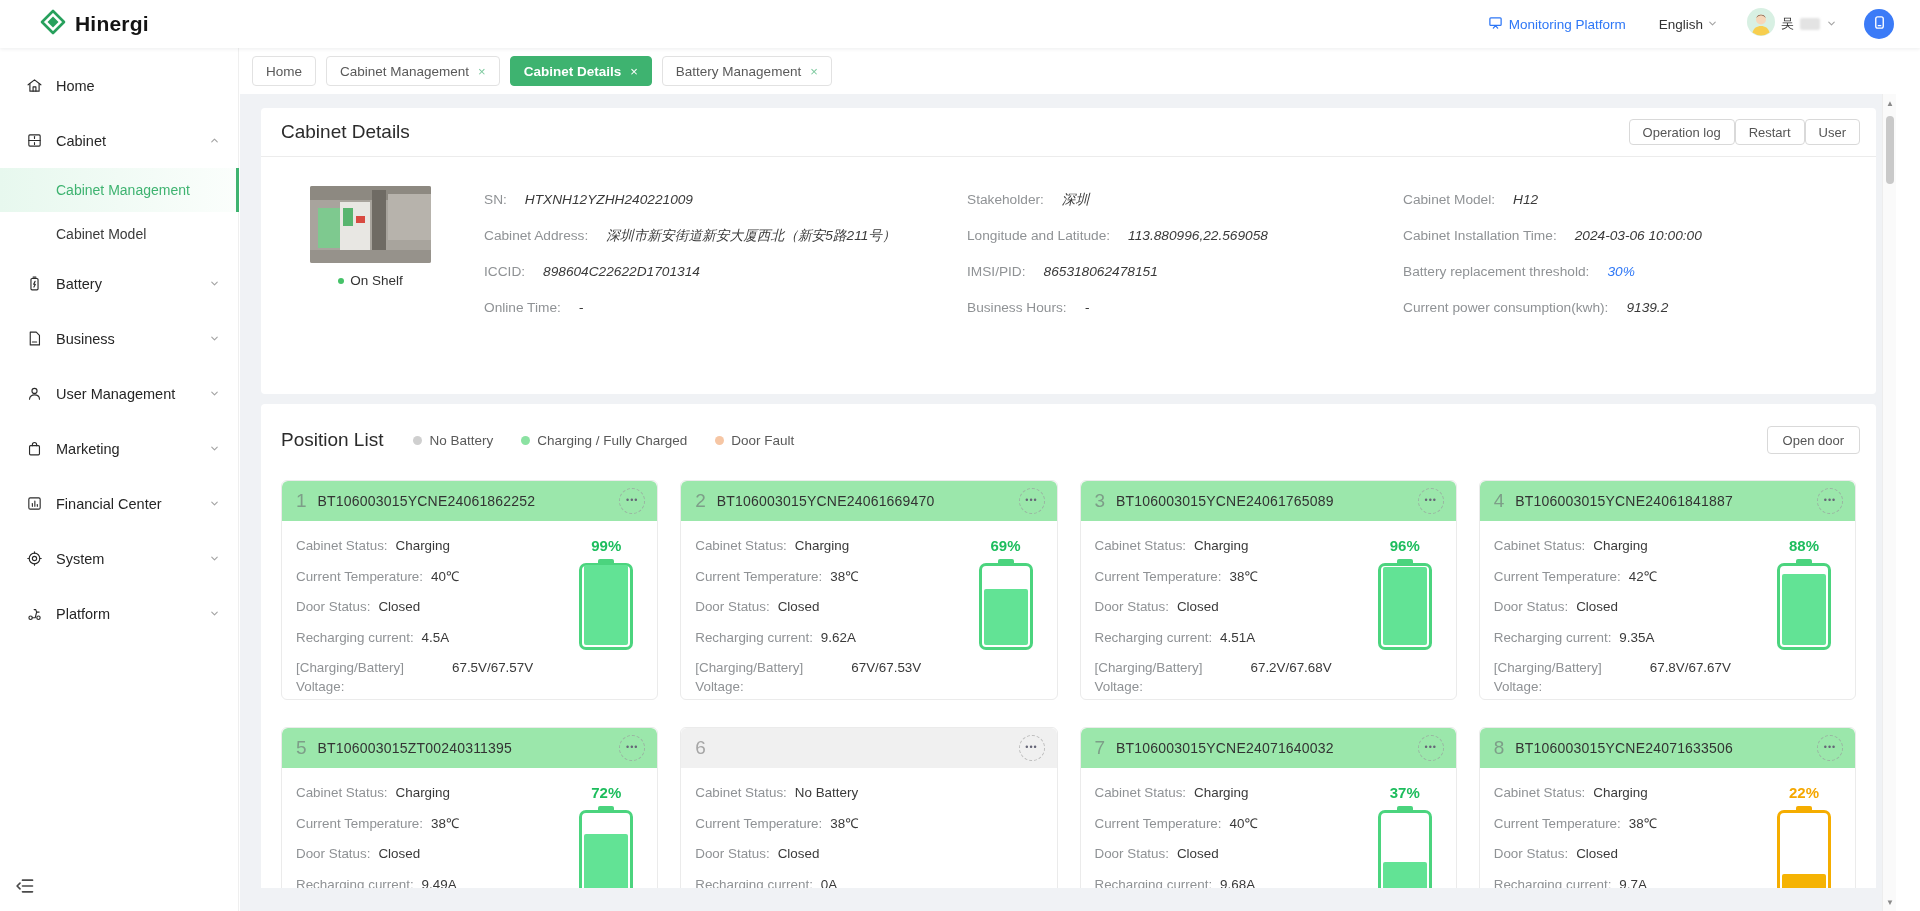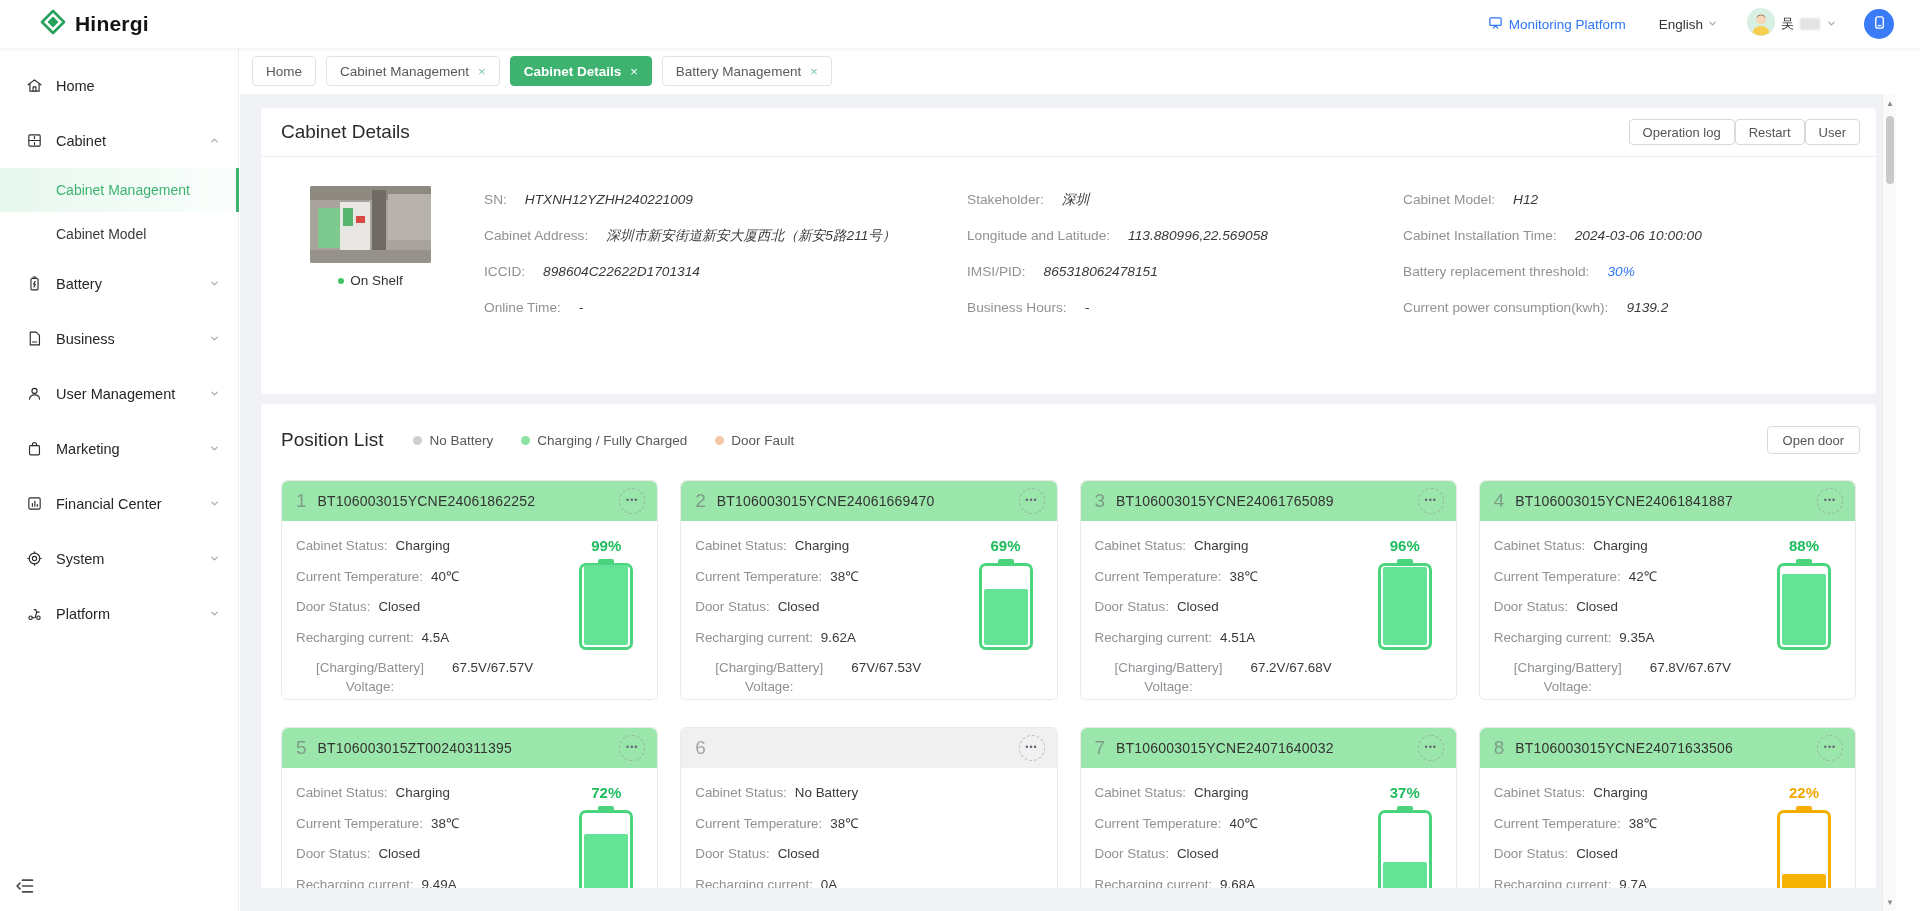--- a/index.html
+++ b/index.html
@@ -87,21 +87,21 @@
   .pserial { font-size:14px; font-weight:500; color:#333; margin-left:11px; letter-spacing:.2px; }
   .more-btn { margin-left:auto; width:26px; height:26px; border-radius:50%; border:1px dashed #9ab3a2;
               display:flex; align-items:center; justify-content:center; cursor:pointer; }
   .pcard-head.gray .more-btn { border-color:#bbb; }
   .dots { font-size:9px; letter-spacing:1px; color:#667; line-height:1; margin-top:-2px; }
   .pcard-body { position:relative; padding:15px 0 0 14px; }
   .crow { margin-bottom:11.5px; font-size:13.4px; line-height:19px; white-space:nowrap; }
   .clabel { color:#8f9295; }
   .cvalue { color:#3a3a3a; margin-left:8px; }
   .vrow { display:flex; align-items:flex-start; white-space:normal; }
-  .vrow .clabel { width:148px; flex:none;text-align:center; }
+  .vrow .clabel { width:148px; flex:none; }
   .battery { position:absolute; top:16px; right:20px; width:62px; text-align:center; }
   .battery .pct { font-size:15px; font-weight:700; margin-bottom:5px; }
   .battery .nub { width:16px; height:5px; border-radius:2px 2px 0 0; margin:0 auto -1px auto; }
   .battery .shell { width:54px; height:87px; margin:0 auto; border:3px solid; border-radius:7px; position:relative; }
   .battery .fill { position:absolute; left:2px; right:2px; bottom:2px; border-radius:2px; }
   .battery.green .pct { color:#1dbd5d; }
   .battery.green .nub { background:#4bd47e; }
   .battery.green .shell { border-color:#4bd47e; }
   .battery.green .fill { background:#62e395; }
   .battery.orange .pct { color:#f5a700; }

